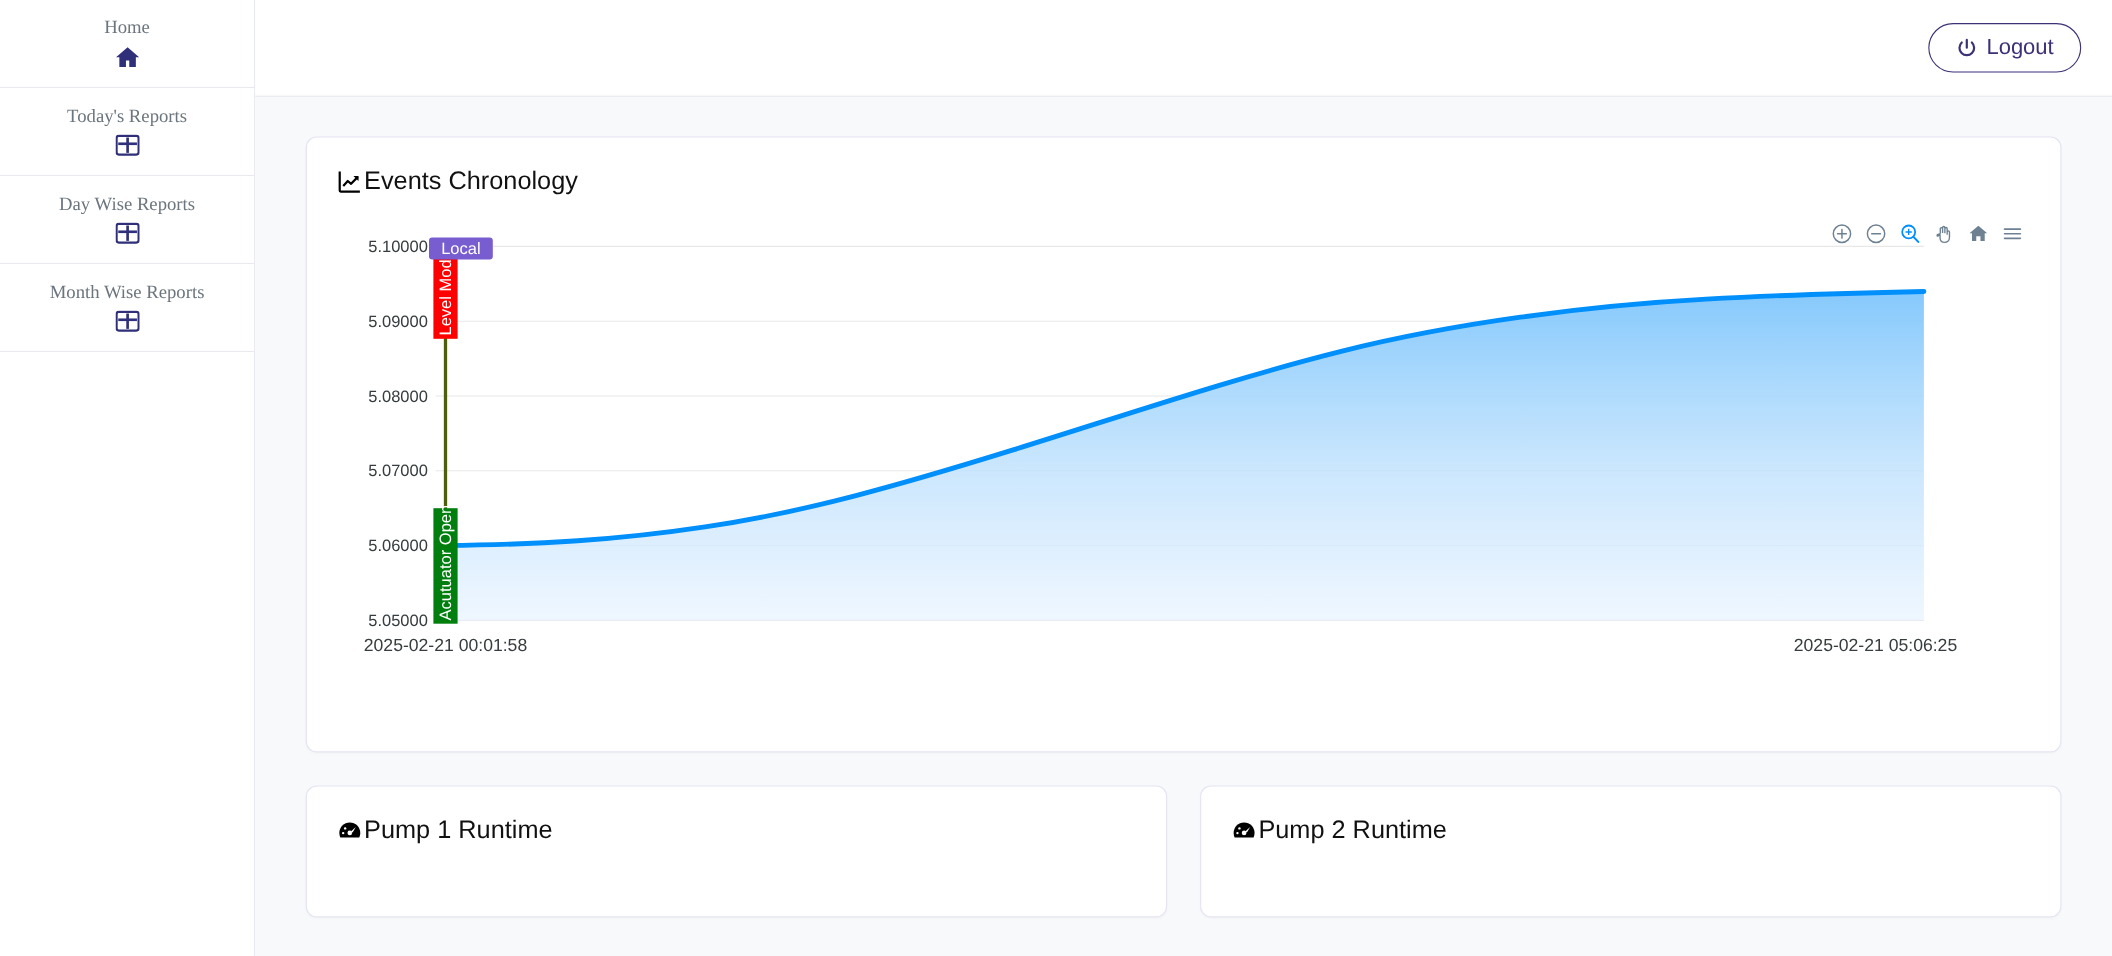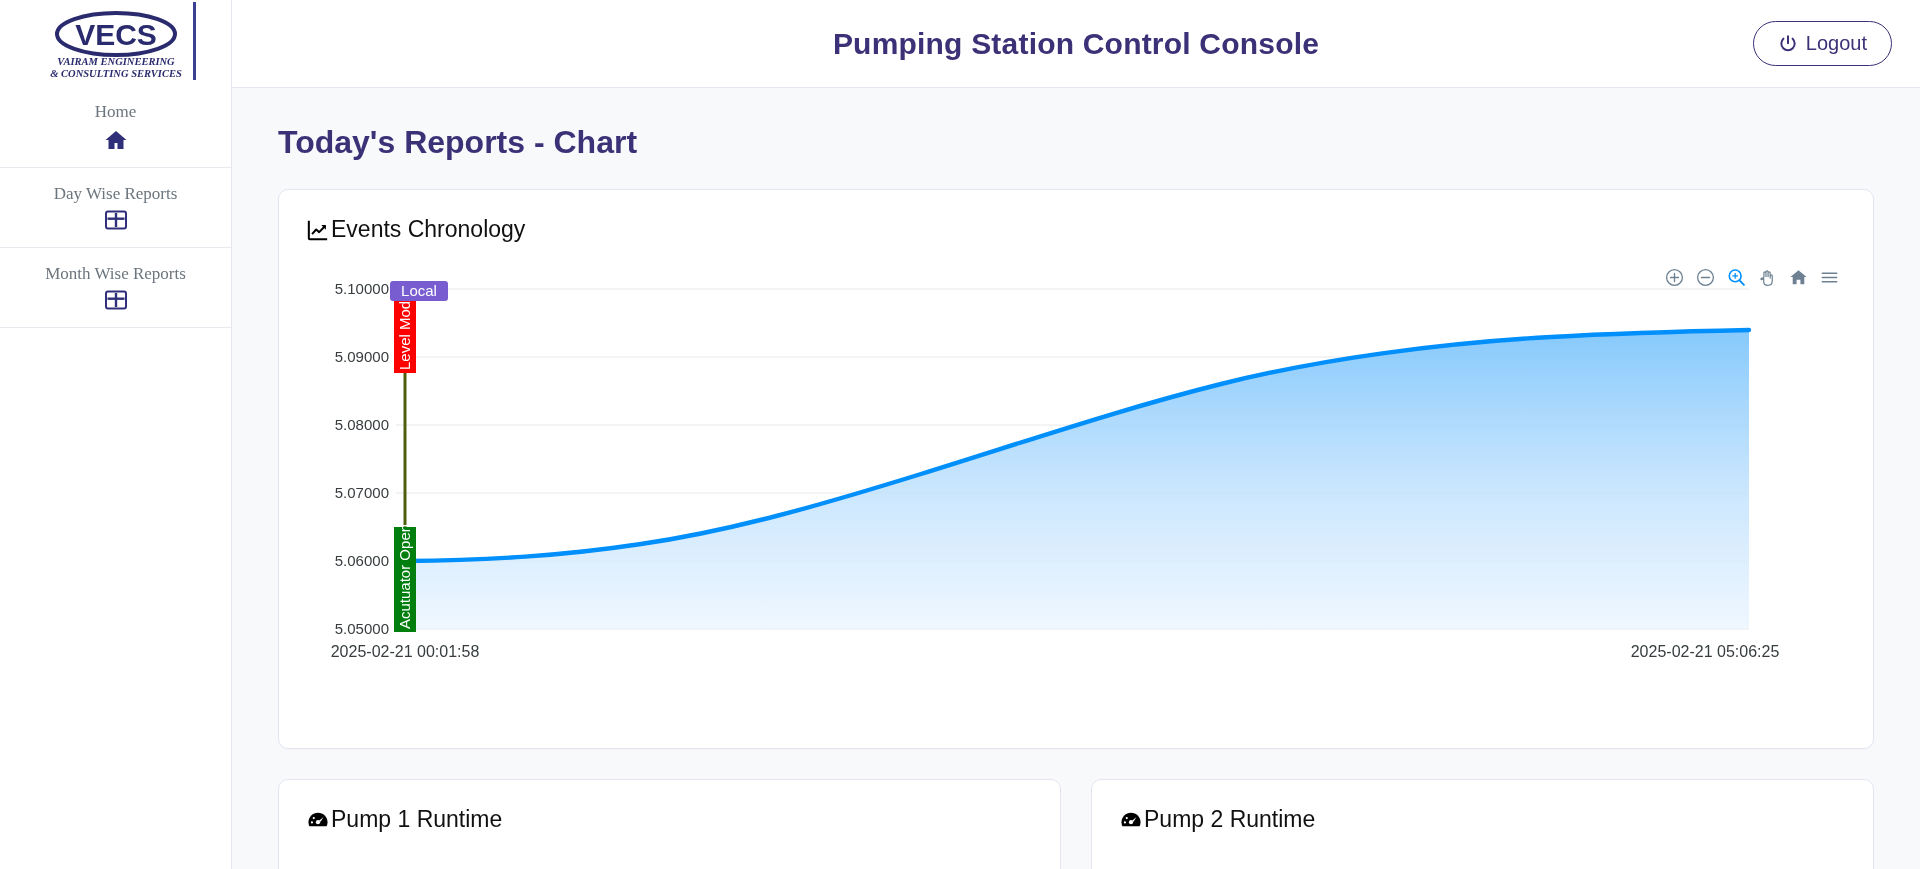--- a/index.html
+++ b/index.html
@@ -127,42 +127,41 @@
   #bottom-row { display: flex; gap: 30px; margin-top: 30px; }
   .runtime-card { flex: 1; height: 120px; }
 </style>
 </head>
 <body>
 
 <div id="app">
 
   <aside id="sidebar">
 
-    <div class="logo-wrap">
-      <div class="logo-inner">
-        <svg class="logo-svg" width="148" height="72" viewBox="0 0 148 72">
-          <ellipse cx="74" cy="26" rx="59" ry="21" fill="none" stroke="#2a2a6e" stroke-width="4"></ellipse>
-          <text x="74" y="37" text-anchor="middle" font-family="Liberation Sans, sans-serif" font-size="30" font-weight="bold" fill="#2a2a6e">VECS</text>
-          <text x="74" y="57" text-anchor="middle" font-family="Liberation Serif, serif" font-size="10.5" font-style="italic" font-weight="bold" fill="#2a2a6e">VAIRAM ENGINEERING</text>
-          <text x="74" y="69" text-anchor="middle" font-family="Liberation Serif, serif" font-size="10.5" font-style="italic" font-weight="bold" fill="#2a2a6e">&amp; CONSULTING SERVICES</text>
-        </svg>
-        <div class="logo-bar"></div>
-      </div>
-    </div>
 
     <div class="nav-item">
       <span class="nav-label">Home</span>
       <span class="nav-icon">
         <svg width="24" height="24" viewBox="0 0 24 24" fill="#2f2f7a">
             <path d="M12 3 1.5 12h3v9h6v-6h3v6h6v-9h3L12 3z"></path>
           </svg>
       </span>
     </div>
 
 
+    <div class="nav-item">
+      <span class="nav-label">Today's Reports</span>
+      <span class="nav-icon">
+        <svg width="22" height="20" viewBox="0 0 22 20">
+            <rect x="1" y="1.5" width="20" height="17" rx="2" fill="none" stroke="#2f2f7a" stroke-width="2"></rect>
+            <rect x="2.5" y="7.5" width="17" height="2.4" fill="#2f2f7a"></rect>
+            <rect x="9.8" y="3" width="2.4" height="14" fill="#2f2f7a"></rect>
+          </svg>
+      </span>
+    </div>
 
     <div class="nav-item">
       <span class="nav-label">Day Wise Reports</span>
       <span class="nav-icon">
         <svg width="22" height="20" viewBox="0 0 22 20">
             <rect x="1" y="1.5" width="20" height="17" rx="2" fill="none" stroke="#2f2f7a" stroke-width="2"></rect>
             <rect x="2.5" y="7.5" width="17" height="2.4" fill="#2f2f7a"></rect>
             <rect x="9.8" y="3" width="2.4" height="14" fill="#2f2f7a"></rect>
           </svg>
       </span>
@@ -176,35 +175,33 @@
             <rect x="2.5" y="7.5" width="17" height="2.4" fill="#2f2f7a"></rect>
             <rect x="9.8" y="3" width="2.4" height="14" fill="#2f2f7a"></rect>
           </svg>
       </span>
     </div>
   </aside>
 
   <div id="main-col">
 
     <header id="topbar">
-      <div id="app-title">Pumping Station Control Console</div>
       <button id="logout-btn">
         <span style="line-height:0">
           <svg width="20" height="20" viewBox="0 0 24 24" fill="none" stroke="#3b3177" stroke-width="2.4" stroke-linecap="round">
               <path d="M12 2.8v8.4"></path>
               <path d="M6.5 5.6a8 8 0 1 0 11 0"></path>
             </svg>
         </span>
         <span>Logout</span>
       </button>
     </header>
 
     <main id="content">
 
-      <h1 id="page-title">Today's Reports - Chart</h1>
 
       <section class="card" id="chart-card">
 
         <div class="card-title">
           <span class="ic">
             <svg width="22" height="22" viewBox="0 0 24 24">
                 <path d="M2 2v19a1 1 0 0 0 1 1h19" fill="none" stroke="#000" stroke-width="2.2"></path>
                 <path d="M5.5 16.5 10 11.5l3.3 2.8L20 7.4" fill="none" stroke="#000" stroke-width="2.2" stroke-linejoin="round"></path>
                 <path d="M15.6 6.6H20.6V11.6z" fill="#000"></path>
               </svg>

